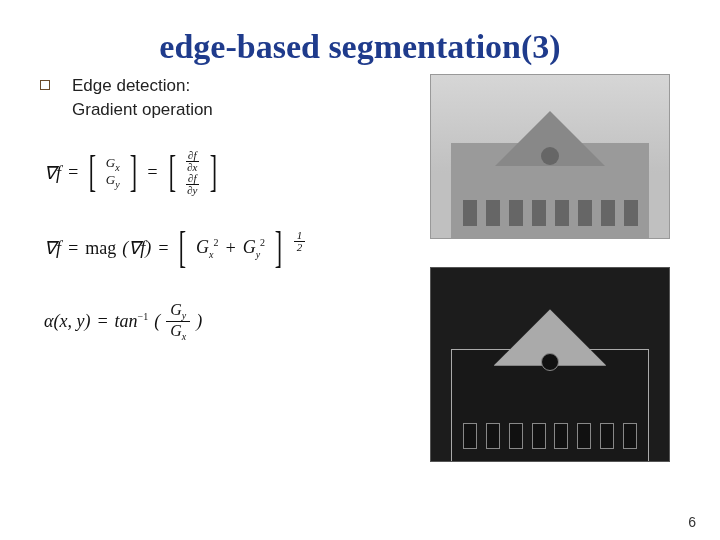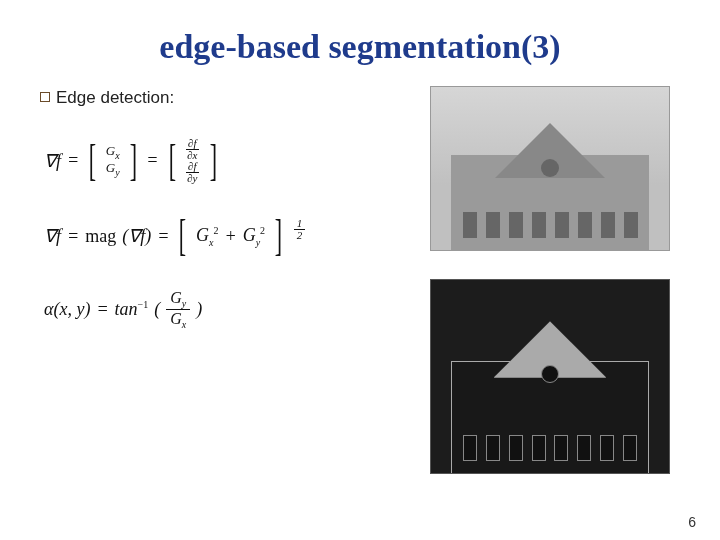--- a/index.html
+++ b/index.html
@@ -15,21 +15,21 @@
     position: relative;
     padding: 20px 40px;
   }
   .title {
     font-family: Georgia, 'Times New Roman', serif;
     font-size: 34px;
     font-weight: bold;
     color: #1f3b8c;
     text-align: center;
     margin-top: 8px;
-    margin-bottom: 20px;
+    margin-bottom: 8px;
     white-space: nowrap;
   }
   .body-row {
     display: flex;
     flex-direction: row;
     gap: 10px;
   }
   .left-col {
     flex: 1;
     padding-right: 10px;
@@ -39,21 +39,21 @@
     display: flex;
     flex-direction: column;
     gap: 28px;
   }
   .bullet-line {
     font-size: 17px;
     color: #222;
     line-height: 1.4;
     display: flex;
     align-items: flex-start;
-    gap: 6px;
+    gap: 22px;
   }
   .bullet-square {
     width: 10px;
     height: 10px;
     border: 1px solid #6b4b2a;
     background: #fff;
     margin-top: 6px;
     flex-shrink: 0;
   }
   .bullet-text { }
@@ -221,20 +221,21 @@
   <h1 class="title">edge-based segmentation(3)</h1>
 
   <div class="body-row">
 
     <div class="left-col">
 
       <div class="bullet-line">
         <span class="bullet-square"></span>
         <span class="bullet-text">
           <span>Edge detection:</span><br>
+          <span>Gradient operation</span>
         </span>
       </div>
 
       <div class="formula-block">
 
         <div class="formula">
           <span>∇f</span>
           <span>=</span>
           <span class="bracket">[</span>
           <span class="col-vec">

